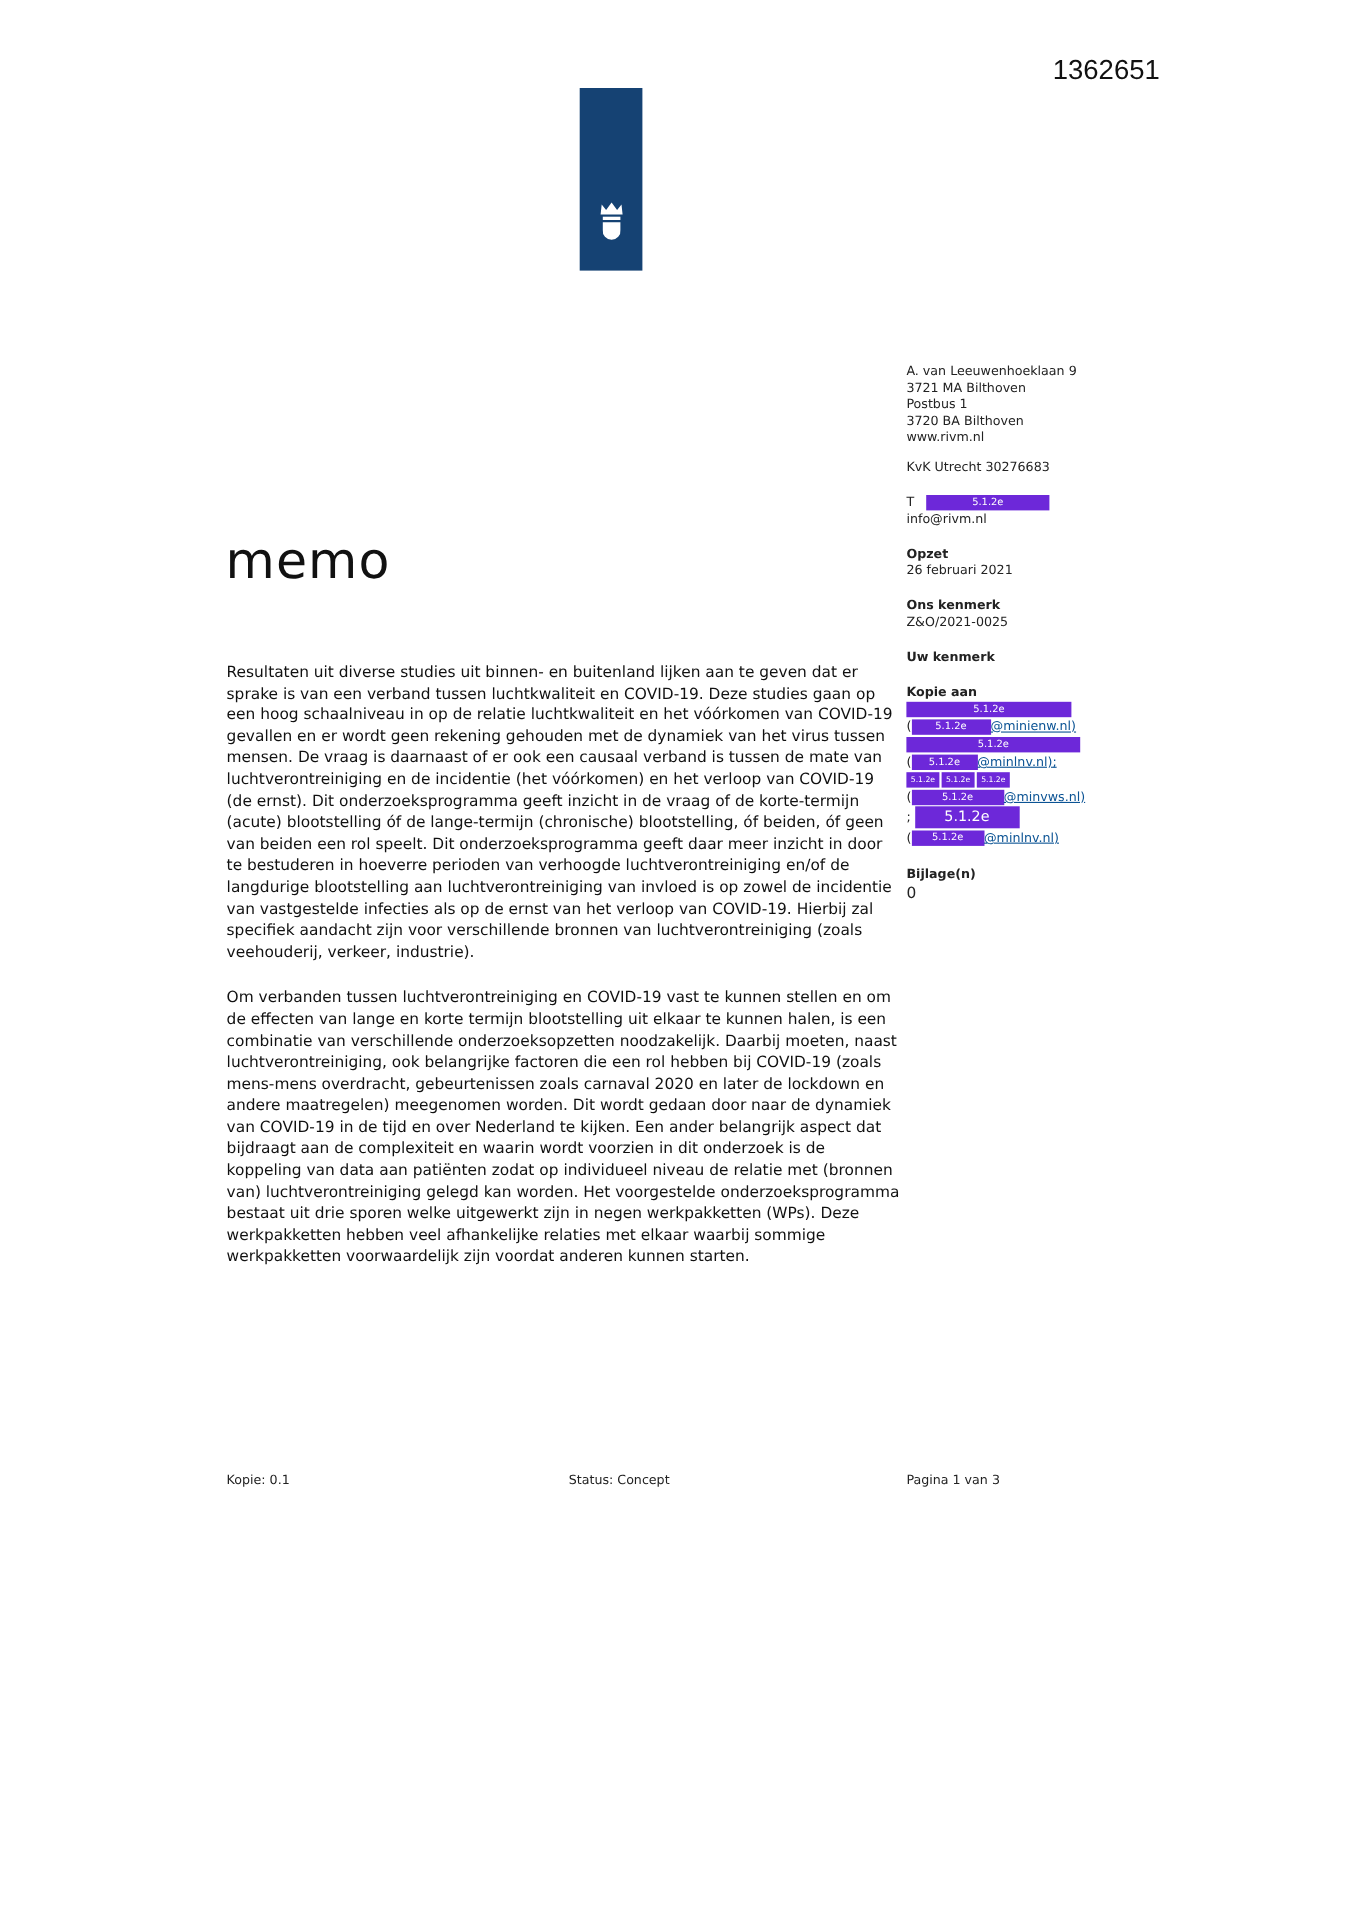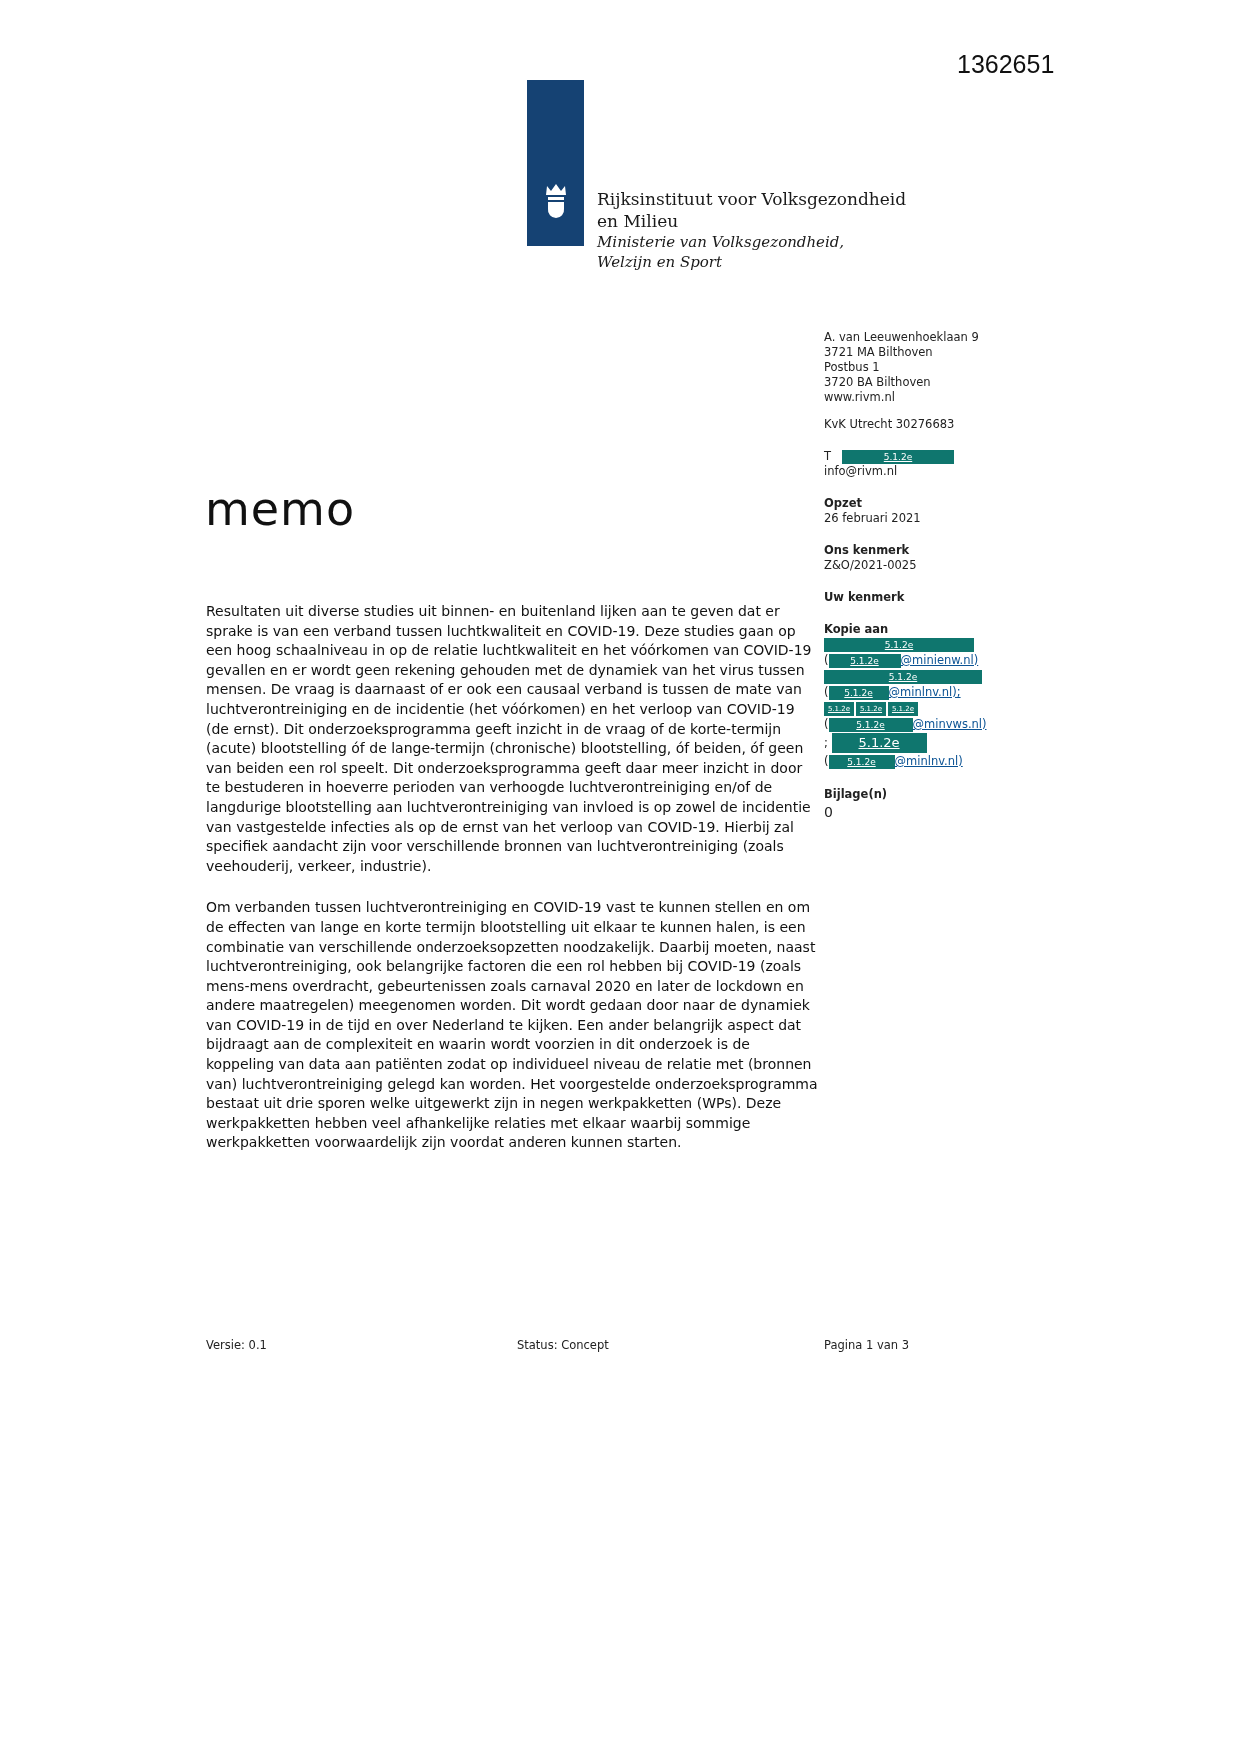--- a/index.html
+++ b/index.html
@@ -35,23 +35,23 @@
     position:absolute; left:824px; top:330px; width:200px;
     font-size:11.5px; line-height:15px; color:#222;
   }
   .sidebar .lbl { font-weight:bold; }
   .addr-line { white-space:nowrap; }
   .gap-sm { height:12px; }
   .gap-md { height:17px; }
   .sb-row { white-space:nowrap; }
 
   .redact {
-    display:inline-block; background:#0f766e; color:#ffffff;
+    display:inline-block; background:#6d28d9; color:#ffffff;
     font-size:9px; text-align:center; vertical-align:middle;
-    height:14px; line-height:14px; overflow:hidden;text-decoration:underline;
+    height:14px; line-height:14px; overflow:hidden;
   }
   .w-t { width:112px; }
   .w-a { width:150px; }
   .w-b { width:72px; }
   .w-c { width:158px; }
   .w-d { width:60px; }
   .w-e { width:30px; font-size:7px; margin-right:2px; }
   .w-f { width:84px; }
   .w-g { width:95px; height:20px; line-height:20px; font-size:13px; }
   .w-h { width:66px; }
@@ -94,26 +94,20 @@
   <div class="logo-bar">
     <span class="crest">
       <svg width="32" height="38" viewBox="0 0 32 38" xmlns="http://www.w3.org/2000/svg">
         <g fill="#ffffff">
           <path d="M7 4 l4 5 l5 -7 l5 7 l4 -5 l1 9 h-20 z"></path>
           <rect x="8" y="15" width="16" height="3"></rect>
           <path d="M8 20 h16 v7 a8 8 0 0 1 -8 9 a8 8 0 0 1 -8 -9 z"></path>
         </g>
       </svg>
     </span>
-  </div>
-  <div class="logo-text">
-    <div class="org">Rijksinstituut voor Volksgezondheid</div>
-    <div class="org">en Milieu</div>
-    <div class="ministry">Ministerie van Volksgezondheid,</div>
-    <div class="ministry">Welzijn en Sport</div>
   </div>
 
   <div class="sidebar">
     <div class="addr-line">A. van Leeuwenhoeklaan 9</div>
     <div class="addr-line">3721 MA Bilthoven</div>
     <div class="addr-line">Postbus 1</div>
     <div class="addr-line">3720 BA Bilthoven</div>
     <div class="addr-line">www.rivm.nl</div>
 
     <div class="gap-sm"></div>
@@ -170,17 +164,17 @@
     <div class="bijlage-val">0</div>
   </div>
 
   <div class="memo-title">memo</div>
 
   <div class="content">
     <p class="section-body">Resultaten uit diverse studies uit binnen- en buitenland lijken aan te geven dat er sprake is van een verband tussen luchtkwaliteit en COVID-19. Deze studies gaan op een hoog schaalniveau in op de relatie luchtkwaliteit en het vóórkomen van COVID-19 gevallen en er wordt geen rekening gehouden met de dynamiek van het virus tussen mensen. De vraag is daarnaast of er ook een causaal verband is tussen de mate van luchtverontreiniging en de incidentie (het vóórkomen) en het verloop van COVID-19 (de ernst). Dit onderzoeksprogramma geeft inzicht in de vraag of de korte-termijn (acute) blootstelling óf de lange-termijn (chronische) blootstelling, óf beiden, óf geen van beiden een rol speelt. Dit onderzoeksprogramma geeft daar meer inzicht in door te bestuderen in hoeverre perioden van verhoogde luchtverontreiniging en/of de langdurige blootstelling aan luchtverontreiniging van invloed is op zowel de incidentie van vastgestelde infecties als op de ernst van het verloop van COVID-19. Hierbij zal specifiek aandacht zijn voor verschillende bronnen van luchtverontreiniging (zoals veehouderij, verkeer, industrie).</p>
     <p class="section-body">Om verbanden tussen luchtverontreiniging en COVID-19 vast te kunnen stellen en om de effecten van lange en korte termijn blootstelling uit elkaar te kunnen halen, is een combinatie van verschillende onderzoeksopzetten noodzakelijk. Daarbij moeten, naast luchtverontreiniging, ook belangrijke factoren die een rol hebben bij COVID-19 (zoals mens-mens overdracht, gebeurtenissen zoals carnaval 2020 en later de lockdown en andere maatregelen) meegenomen worden. Dit wordt gedaan door naar de dynamiek van COVID-19 in de tijd en over Nederland te kijken. Een ander belangrijk aspect dat bijdraagt aan de complexiteit en waarin wordt voorzien in dit onderzoek is de koppeling van data aan patiënten zodat op individueel niveau de relatie met (bronnen van) luchtverontreiniging gelegd kan worden. Het voorgestelde onderzoeksprogramma bestaat uit drie sporen welke uitgewerkt zijn in negen werkpakketten (WPs). Deze werkpakketten hebben veel afhankelijke relaties met elkaar waarbij sommige werkpakketten voorwaardelijk zijn voordat anderen kunnen starten.</p>
   </div>
 
-  <div class="footer-item f-versie">Versie: 0.1</div>
+  <div class="footer-item f-versie">Kopie: 0.1</div>
   <div class="footer-item f-status">Status: Concept</div>
   <div class="footer-item f-pagina">Pagina 1 van 3</div>
 
 </div>
 
 </body></html>

